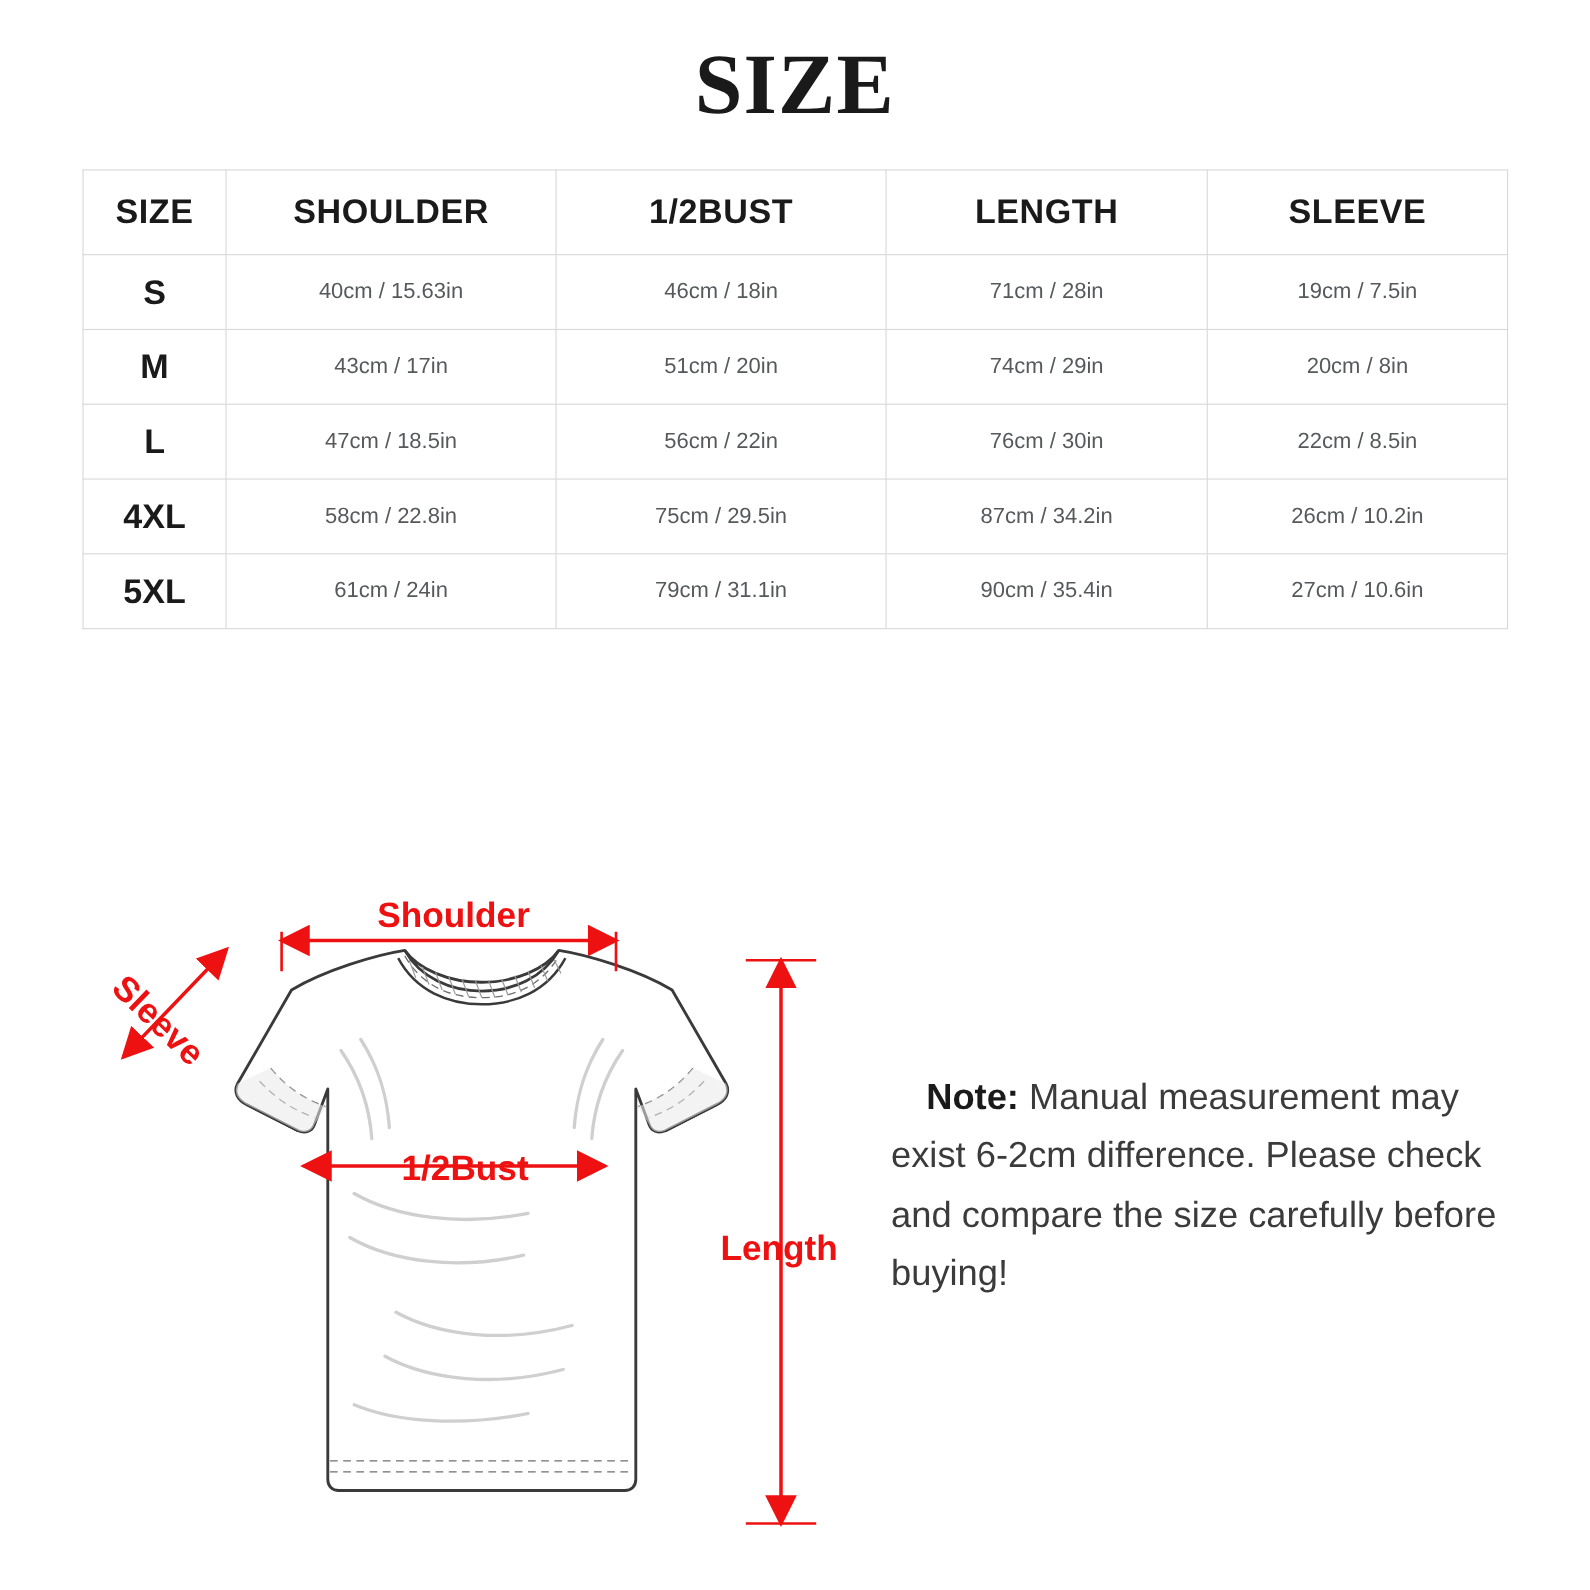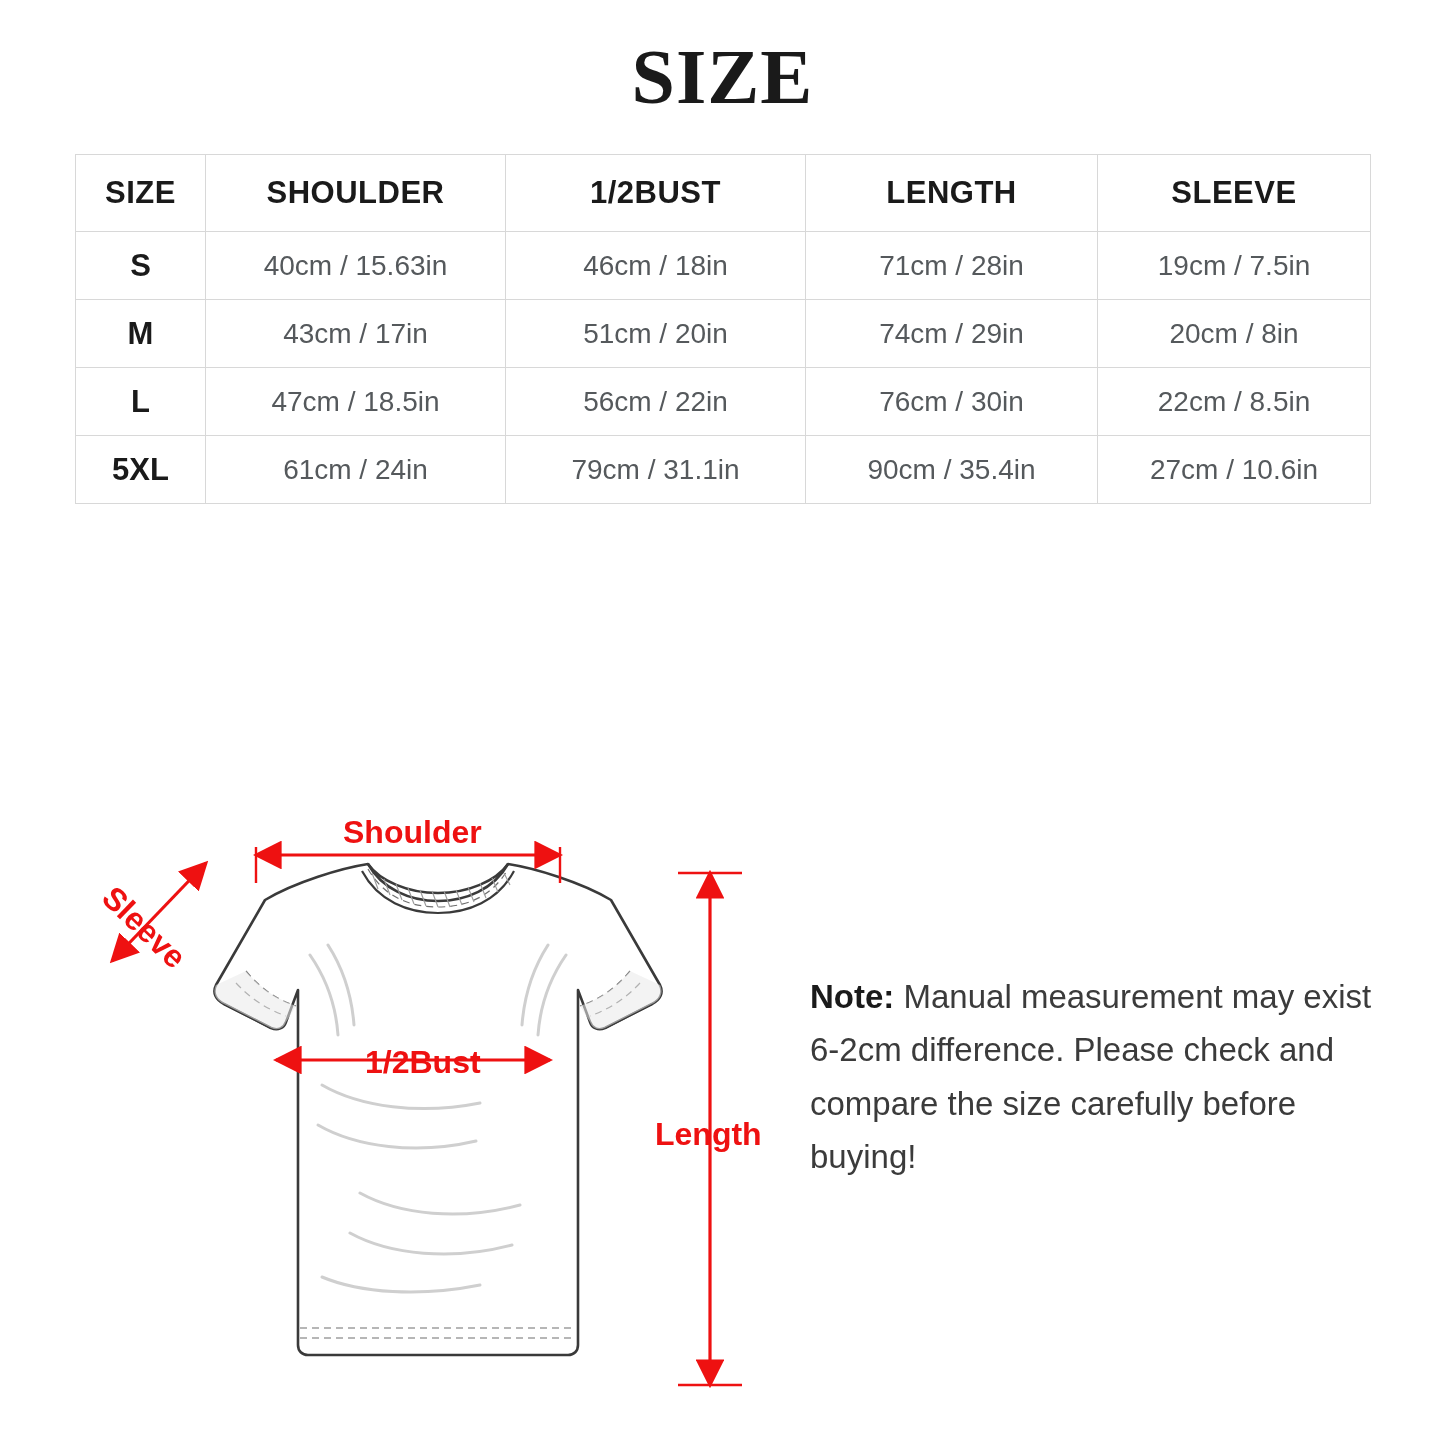--- a/index.html
+++ b/index.html
@@ -45,21 +45,21 @@
   }
   table.size-table th {
     font-size: 31px;
     font-weight: bold;
     color: #1a1a1a;
     height: 74px;
     letter-spacing: 0.5px;
   }
   table.size-table td {
     height: 65px;
-    font-size: 28px;
+    font-size: 20px;
     color: #55595c;
   }
   table.size-table td.size-col {
     font-weight: bold;
     font-size: 31px;
     color: #1a1a1a;
   }
   col.c-size    { width: 130px; }
   col.c-shoulder{ width: 300px; }
   col.c-bust    { width: 300px; }
@@ -86,20 +86,21 @@
     left: 810px;
     top: 195px;
     width: 570px;
     font-size: 33px;
     line-height: 1.62;
     color: #3b3b3b;
   }
   #note .note-label {
     font-weight: bold;
     color: #1a1a1a;
+    margin-left: 32px;
   }
 </style>
 </head>
 <body>
 
 <div id="title">SIZE</div>
 
 <div id="size-table-wrap">
   <table class="size-table">
     <colgroup>
@@ -132,20 +133,27 @@
         <td>51cm / 20in</td>
         <td>74cm / 29in</td>
         <td>20cm / 8in</td>
       </tr>
       <tr>
         <td class="size-col">L</td>
         <td>47cm / 18.5in</td>
         <td>56cm / 22in</td>
         <td>76cm / 30in</td>
         <td>22cm / 8.5in</td>
+      </tr>
+      <tr>
+        <td class="size-col">4XL</td>
+        <td>58cm / 22.8in</td>
+        <td>75cm / 29.5in</td>
+        <td>87cm / 34.2in</td>
+        <td>26cm / 10.2in</td>
       </tr>
       <tr>
         <td class="size-col">5XL</td>
         <td>61cm / 24in</td>
         <td>79cm / 31.1in</td>
         <td>90cm / 35.4in</td>
         <td>27cm / 10.6in</td>
       </tr>
     </tbody>
   </table>

